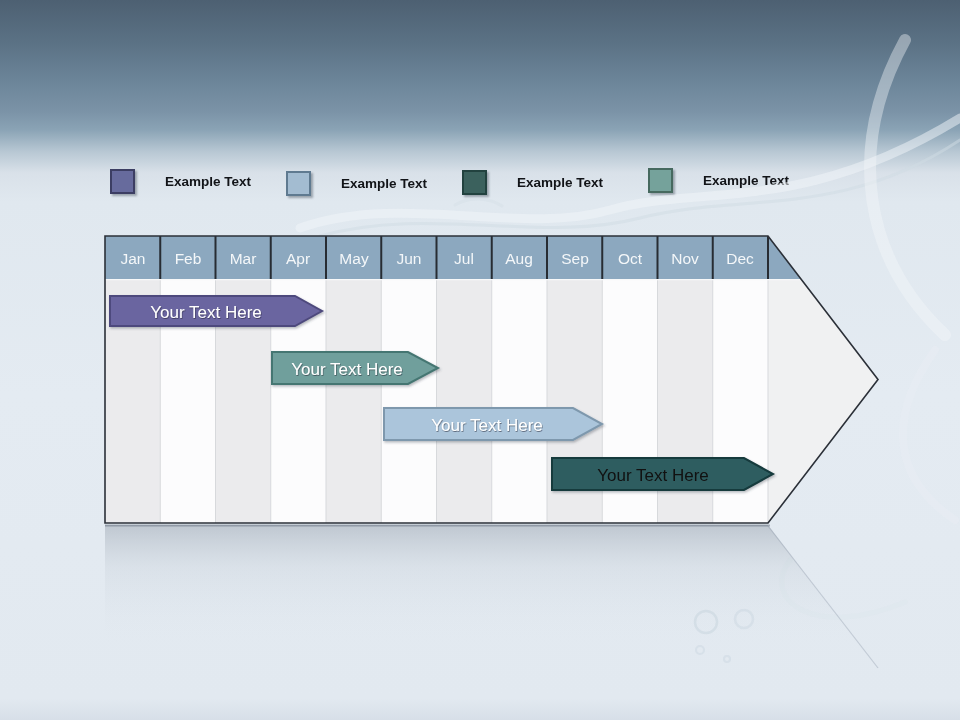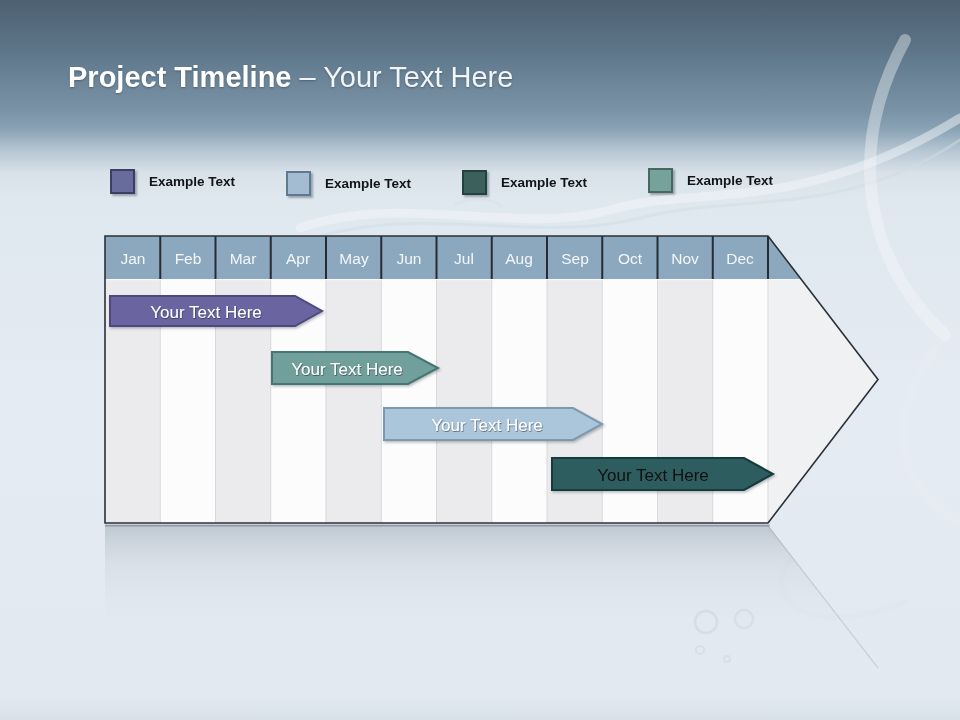--- a/index.html
+++ b/index.html
@@ -16,39 +16,36 @@
     color:#fff; text-shadow:0 1px 2px rgba(20,30,40,.35); white-space:nowrap;
   }
   .title .bold{font-weight:700; color:#ffffff;}
   .title .light{font-weight:400; color:#f1f5f8; margin-left:8px;}
   .legend-item{position:absolute; display:flex; align-items:center;}
   .legend-item .swatch{
     width:21px; height:21px; border:2px solid #333; box-sizing:content-box;
     box-shadow:1.5px 1.5px 2px rgba(30,40,55,.35);
   }
   .legend-item .lbl{
-    margin-left:14px; font-size:13.5px; font-weight:700; color:#121418;
+    margin-left:30px; font-size:13.5px; font-weight:700; color:#121418;
     white-space:nowrap;
     text-align:right;
   }
   .li-1{left:110px; top:169px;} .li-2{left:286px; top:171px;}
   .li-3{left:462px; top:170px;} .li-4{left:648px; top:168px;}
   svg{position:absolute; left:0; top:0;}
   .mon{font-size:15.5px; fill:#f4f7f9;}
   .barlbl{font-size:17px;}
   .deco{pointer-events:none;}
 </style>
 </head>
 <body>
 
 <div class="slide">
 
-  <div class="title">
-    <span class="bold">Project Timeline</span><span class="light">– Your Text Here</span>
-  </div>
 
   <div class="legend-item li-1">
     <div class="swatch" style="background: rgb(103, 107, 157); border-color: rgb(60, 62, 99);"></div>
     <div class="lbl">Example Text</div>
   </div>
   <div class="legend-item li-2">
     <div class="swatch" style="background: rgb(163, 188, 209); border-color: rgb(95, 122, 144);"></div>
     <div class="lbl">Example Text</div>
   </div>
   <div class="legend-item li-3">

